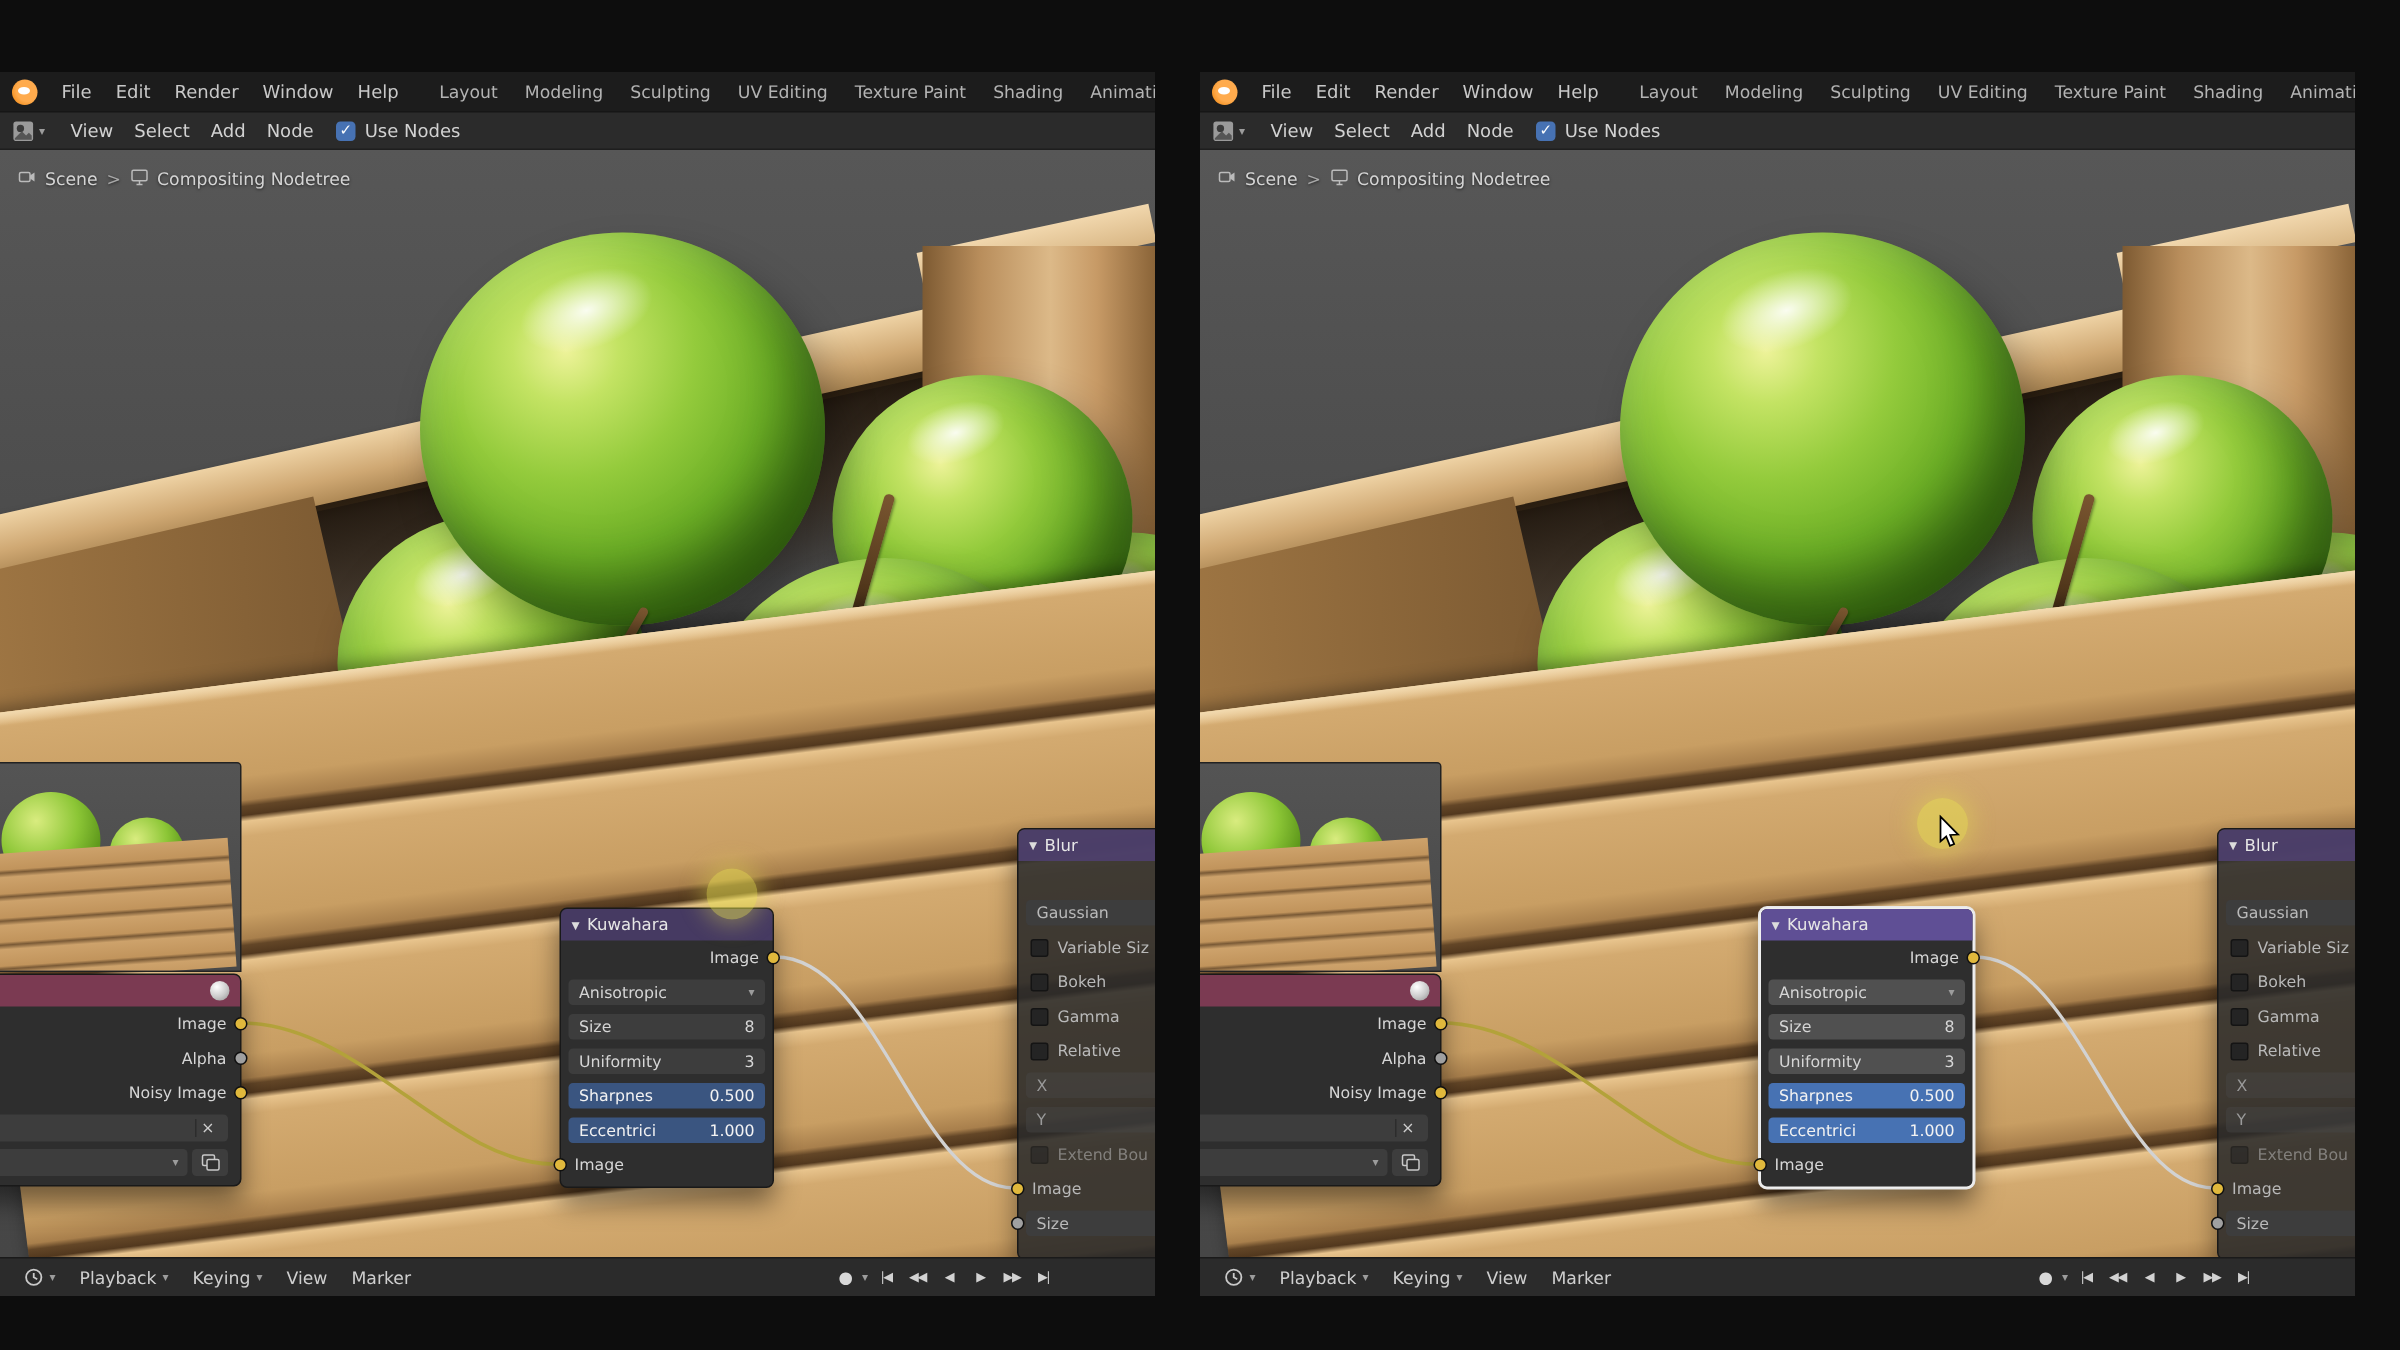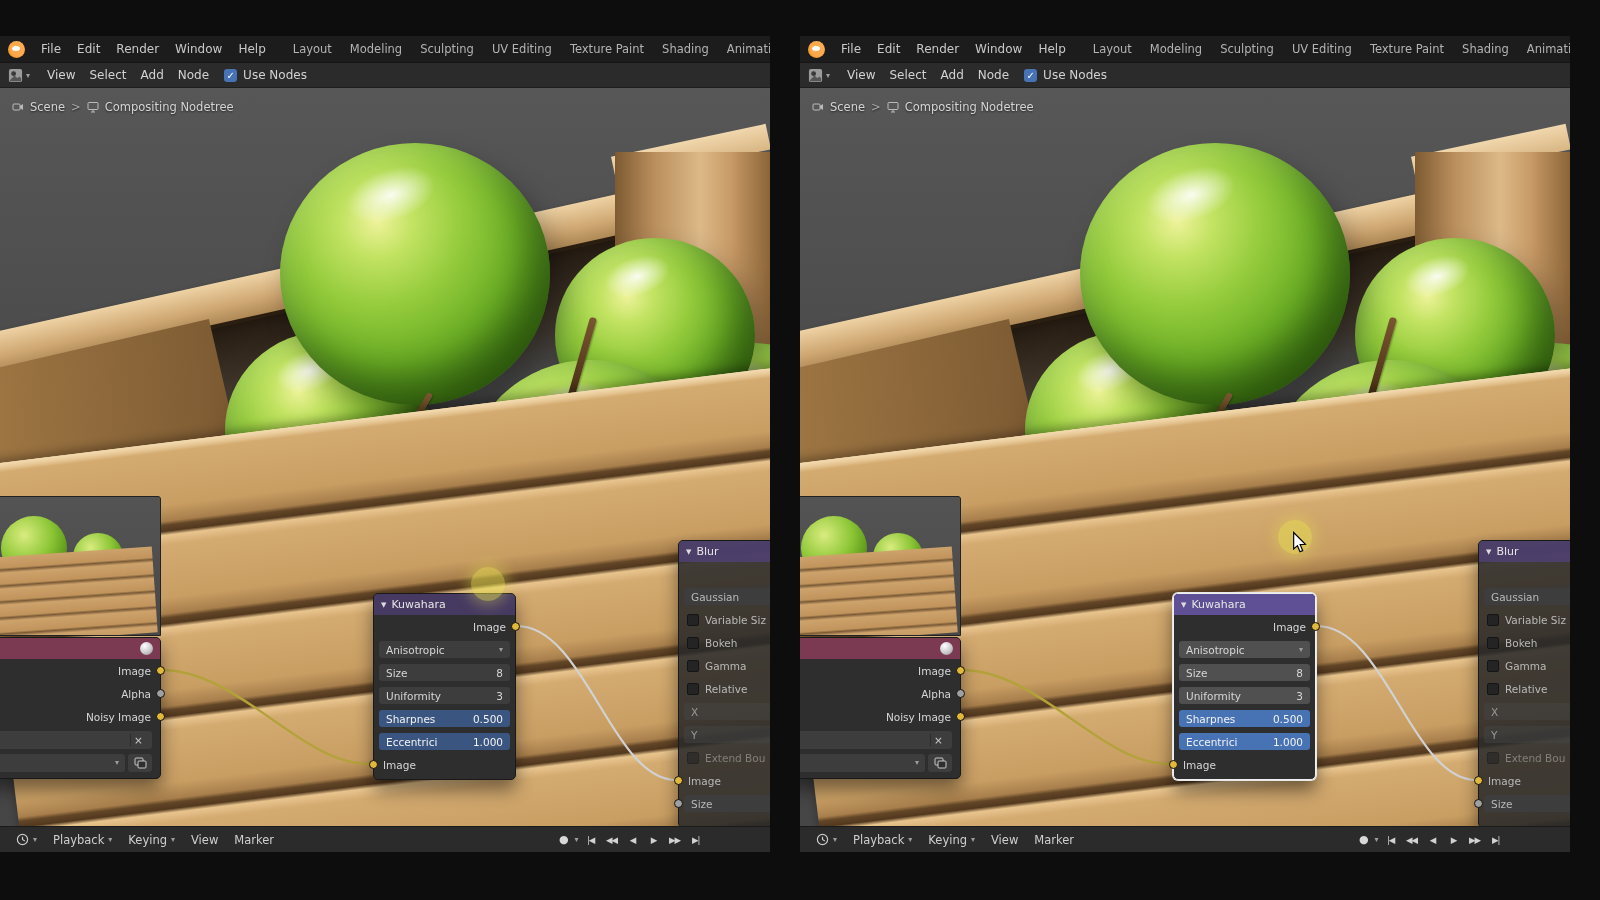--- a/index.html
+++ b/index.html
@@ -1,20 +1,20 @@
 <!DOCTYPE html>
 <html><head>
 <meta charset="utf-8">
 <style>
   *{margin:0;padding:0;box-sizing:border-box}
   html,body{width:1600px;height:900px;overflow:hidden}
   body{background:#0d0d0d;font-family:"DejaVu Sans",sans-serif;position:relative;color:#ccc}
 
   
-  .window{position:absolute;top:36px;width:770px;height:816px;background:#15803d;overflow:hidden}
+  .window{position:absolute;top:48px;width:770px;height:816px;background:#15803d;overflow:hidden}
   .window.left{left:0}
   .window.right{left:800px}
 
   .topbar{height:26px;background:#1c1c1c;display:flex;align-items:center;padding:0 8px;font-size:12px;color:#c8c8c8;white-space:nowrap}
   .logo{width:17px;height:17px;border-radius:50%;background:radial-gradient(circle at 62% 42%,#ffab4d 0 52%,#e87d02 100%);position:relative;margin-right:8px;flex:none}
   .logo::after{content:"";position:absolute;left:4px;top:5px;width:8px;height:5px;border-radius:50%;background:#fff}
   .menu-item{padding:0 8px;cursor:default}
   .tabs{display:flex;margin-left:10px;color:#b3b3b3;font-size:11.5px}
   .tab{padding:0 9px}
 
@@ -42,21 +42,21 @@
   .a4{left:465px;top:272px;width:250px;height:243px}
   .a6{left:395px;top:320px;width:165px;height:160px}
   .stem{position:absolute;background:linear-gradient(#7a5630,#432c14);border-radius:3px;box-shadow:1px 1px 2px rgba(0,0,0,.4)}
   .stem1{left:578px;top:228px;width:7px;height:88px;transform:rotate(16deg)}
   .stem2{left:415px;top:302px;width:6px;height:50px;transform:rotate(30deg)}
   .front{position:absolute;left:-25px;top:378px;width:850px;height:520px;transform:rotate(-7deg);transform-origin:0 0;background:repeating-linear-gradient(180deg,#e8c48d 0,#d3aa70 10px,#c89e63 62px,#a87f4c 78px,#634627 82px,#52381e 88px,#e8c48d 92px);box-shadow:0 -4px 10px rgba(0,0,0,.3)}
   .front::before{content:"";position:absolute;top:0;left:0;right:0;height:9px;background:linear-gradient(#f2dab0,rgba(242,218,176,0))}
   .hole{position:absolute;width:10px;height:12px;border-radius:50%;background:#261a0e}
 
   
-  .breadcrumb{position:absolute;top:12px;left:12px;display:flex;align-items:center;gap:6px;font-size:11.5px;color:#d5d5d5;text-shadow:0 1px 2px rgba(0,0,0,.6);z-index:6}
+  .breadcrumb{position:absolute;top:12px;left:12px;display:flex;gap:6px;font-size:11.5px;color:#d5d5d5;text-shadow:0 1px 2px rgba(0,0,0,.6);z-index:6}
   .sep{color:#a8a8a8}
 
   
   .wires{position:absolute;inset:0;pointer-events:none}
   .node{position:absolute;font-size:10.5px;color:#d6d6d6;background:#2e2e2e;border:1px solid #191919;border-radius:5px;box-shadow:0 10px 18px rgba(0,0,0,.45);z-index:5}
   .node-head{height:21px;display:flex;align-items:center;gap:5px;padding:0 7px;border-radius:4px 4px 0 0;font-size:11px;color:#e6e6e6}
   .collapse{font-size:7px;color:#dcdcdc;flex:none}
   .head-title{flex:1;overflow:hidden;white-space:nowrap}
   .krow{height:23px;display:flex;align-items:center;padding:0 5px}
   .krow.out{justify-content:flex-end;padding-right:9px}

